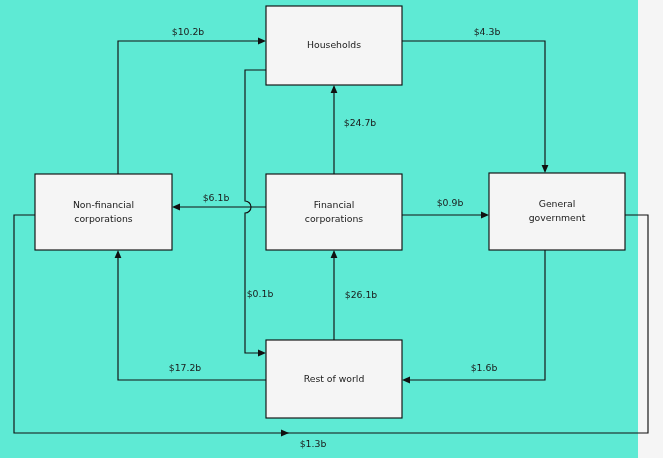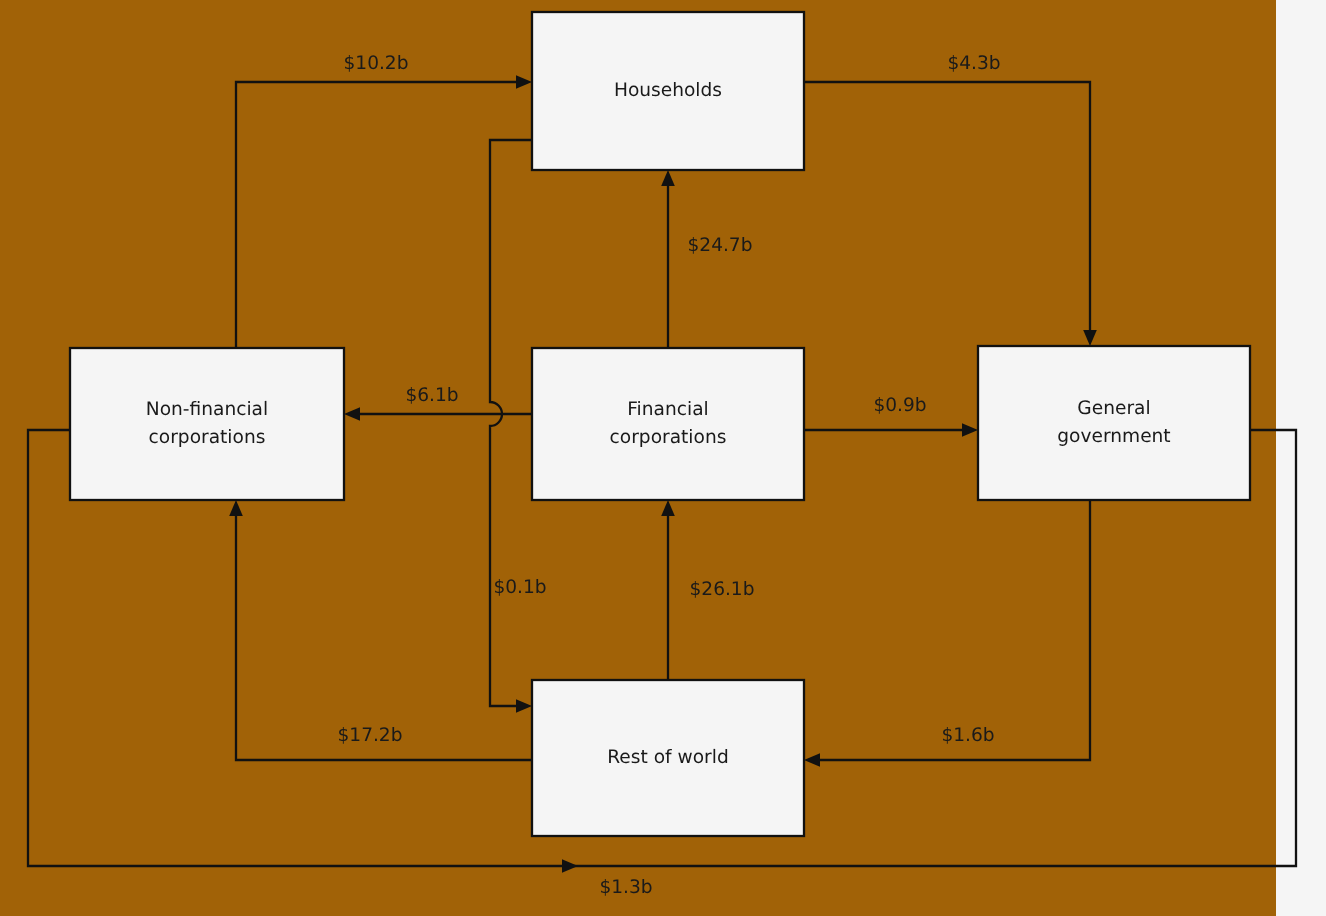--- a/index.html
+++ b/index.html
@@ -12,21 +12,21 @@
     width: 663px;
     height: 458px;
     overflow: hidden;
     font-family: "DejaVu Sans", "Liberation Sans", sans-serif;
     position: relative;
   }
   #diagram-root {
     position: relative;
     width: 638px;
     height: 458px;
-    background: #a16207;
+    background: #5eead4;
   }
   svg#flow-canvas {
     position: absolute;
     left: 0;
     top: 0;
     width: 663px;
     height: 458px;
     display: block;
   }
   .node-rect {

